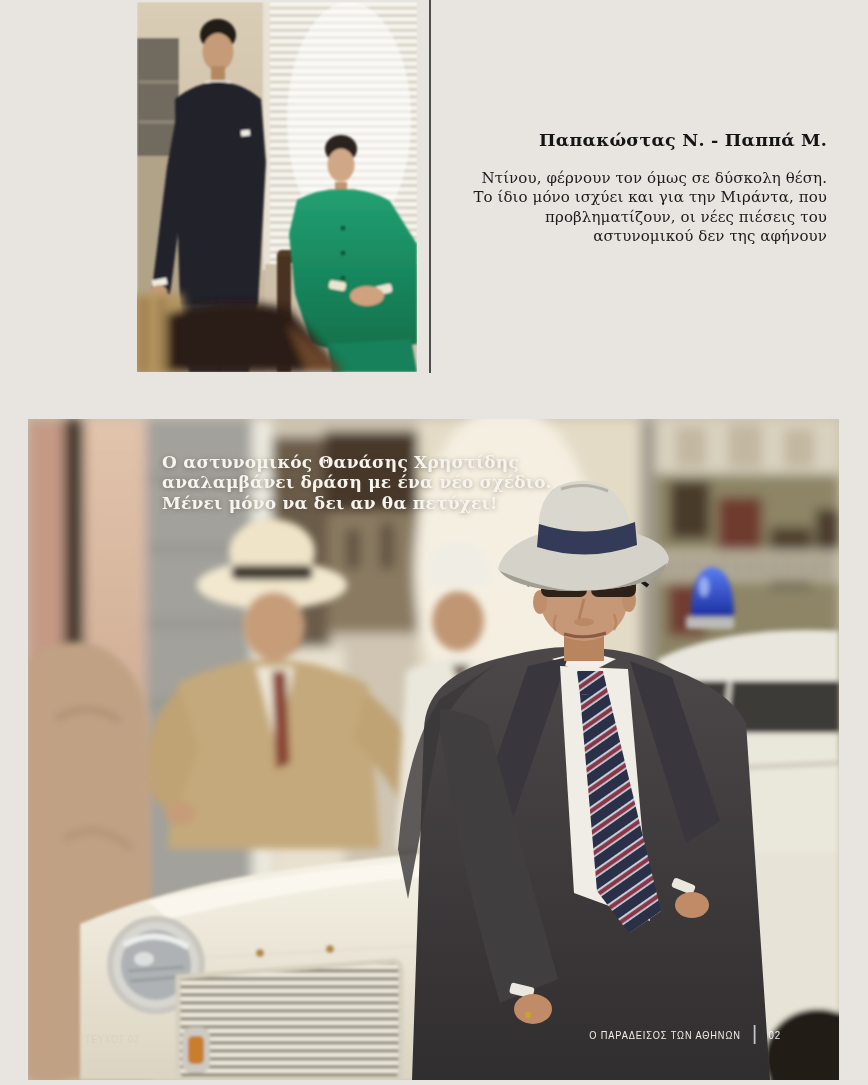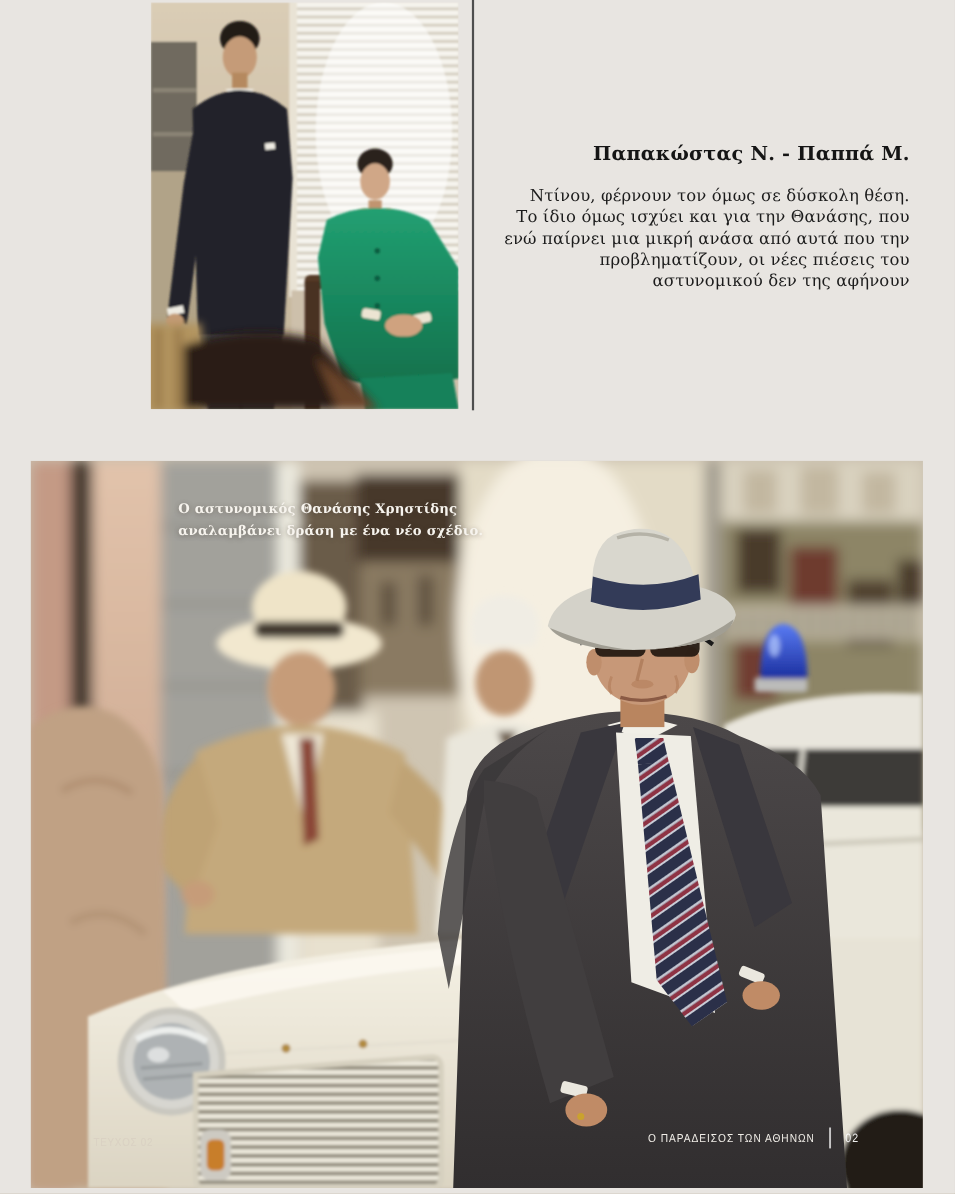--- a/index.html
+++ b/index.html
@@ -14,21 +14,21 @@
   .article{position:absolute;top:130px;right:41px;width:450px;text-align:right;color:#1c1c1c;}
   .article h2{margin:0 0 19px 0;font-size:17.5px;font-weight:bold;letter-spacing:.2px;color:#151515;}
   .article .pline{font-size:15px;line-height:19.3px;letter-spacing:.1px;}
 
   
   .bottom-photo{position:absolute;left:28px;top:419px;width:811px;height:661px;overflow:hidden;background:#c9bfae;}
   .bottom-photo svg.scene{position:absolute;left:0;top:0;width:100%;height:100%;}
 
   .caption{position:absolute;left:134px;top:33px;color:#f7f4ee;font-weight:bold;
            text-shadow:0 1px 5px rgba(70,60,50,.45);}
-  .caption .cline{font-size:12px;line-height:20.4px;letter-spacing:.2px;}
+  .caption .cline{font-size:17px;line-height:20.4px;letter-spacing:.2px;}
 
   .footer-left{position:absolute;left:57px;top:614px;font-family:"Liberation Sans",sans-serif;
     font-size:10.5px;letter-spacing:.8px;color:rgba(216,207,194,.88);
     transform:scaleX(.85);transform-origin:left center;white-space:nowrap;}
   .footer-right{position:absolute;right:58px;top:606px;display:flex;align-items:center;gap:15px;
     font-family:"Liberation Sans",sans-serif;color:#f1eee8;
     transform:scaleX(.88);transform-origin:right center;white-space:nowrap;}
   .footer-right .ftitle{font-size:10.5px;letter-spacing:1px;}
   .footer-right .fdiv{width:1.5px;height:19px;background:rgba(255,255,255,.72);}
   .footer-right .fnum{font-size:11px;letter-spacing:1px;color:rgba(255,255,255,.92);}
@@ -121,22 +121,21 @@
       </g>
     </svg>
   </div>
 
   <div class="v-divider"></div>
 
   <div class="article">
     <h2>Παπακώστας Ν. - Παππά Μ.</h2>
     <div>
       <div class="pline">Ντίνου, φέρνουν τον όμως σε δύσκολη θέση.</div>
-      <div class="pline">Το ίδιο όμως ισχύει και για την Θανάσης, που</div>
-      <div class="pline">ενώ παίρνει μια μικρή ανάσα από αυτά που την</div>
+      <div class="pline">Το ίδιο μόνο ισχύει και για την Μιράντα, που</div>
       <div class="pline">προβληματίζουν, οι νέες πιέσεις του</div>
       <div class="pline">αστυνομικού δεν της αφήνουν</div>
     </div>
   </div>
 
   <div class="bottom-photo">
     <svg class="scene" viewBox="0 0 811 661" preserveAspectRatio="none">
       <defs>
         <pattern id="grilleP" width="8" height="8" patternUnits="userSpaceOnUse">
           <rect width="8" height="8" fill="#8e8878"></rect>
@@ -328,20 +327,21 @@
           <path d="M511,130 Q506,80 530,67 Q549,59 567,63 Q601,72 607,128 Q570,142 511,130 Z" fill="#d9d7ce"></path>
           <path d="M533,70 Q556,62 580,72" stroke="#b5b2a7" stroke-width="3" fill="none"></path>
           <path d="M509,128 Q560,144 609,126 L607,103 Q560,121 511,105 Z" fill="#333b58"></path>
         </g>
       </g>
     </svg>
 
     <div class="caption">
       <div class="cline">Ο αστυνομικός Θανάσης Χρηστίδης</div>
       <div class="cline">αναλαμβάνει δράση με ένα νέο σχέδιο.</div>
+      <div class="cline">Μένει μόνο να δει αν θα πετύχει!</div>
     </div>
 
     <div class="footer-left">ΤΕΥΧΟΣ 02</div>
     <div class="footer-right">
       <span class="ftitle">Ο ΠΑΡΑΔΕΙΣΟΣ ΤΩΝ ΑΘΗΝΩΝ</span>
       <span class="fdiv"></span>
       <span class="fnum">02</span>
     </div>
   </div>
 

